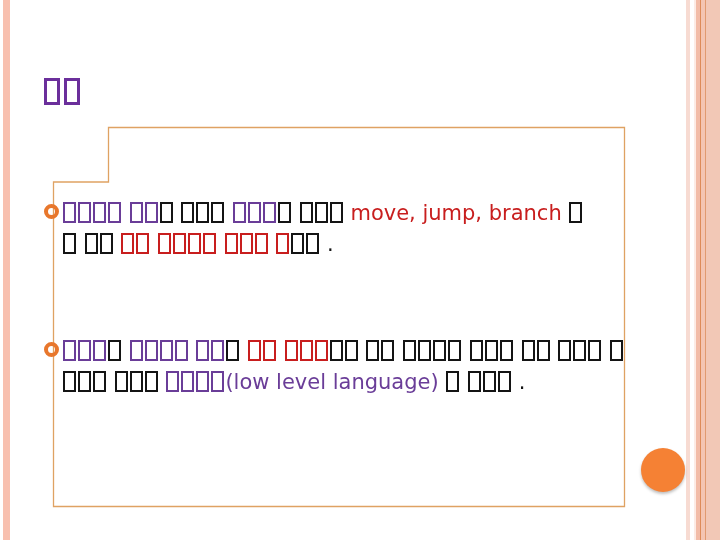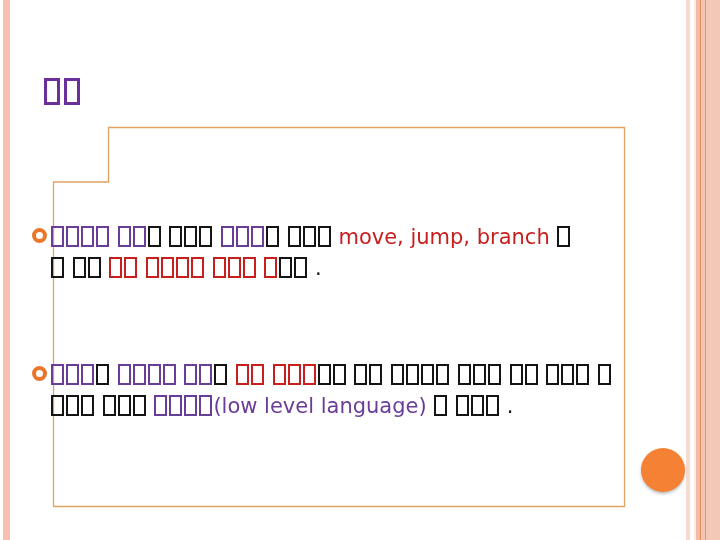--- a/index.html
+++ b/index.html
@@ -11,21 +11,21 @@
   .left-bar{position:absolute;top:0;left:3px;width:7px;height:540px;}
   
   .stripe-band{position:absolute;top:0;left:686px;height:540px;display:flex;}
   .stripe{height:540px;}
   
   .title{position:absolute;left:42px;top:78px;white-space:nowrap;}
   .title .g{display:inline-block;width:16px;height:27px;border:3px solid;margin:0 2px;box-sizing:border-box;}
   
   .frame{position:absolute;left:0;top:0;}
   
-  .bullet-item{position:absolute;left:32px;width:600px;margin-top:24px;}
+  .bullet-item{position:absolute;left:44px;width:600px;}
   .bullet-item.b1{top:199px;}
   .bullet-item.b2{top:337px;}
   .bullet{position:absolute;left:0;top:5px;width:7px;height:7px;border:4px solid;border-radius:50%;}
   .lines{margin-left:18px;}
   .line{height:31px;white-space:nowrap;font-size:21px;line-height:29px;}
   .line .g{display:inline-block;width:13px;height:21px;border:2px solid;margin:0 1px;
            box-sizing:border-box;vertical-align:-3px;}
   
   .bubble{position:absolute;left:641px;top:448px;width:44px;height:44px;border-radius:50%;
           box-shadow:0 2px 3px rgba(0,0,0,0.25);}

